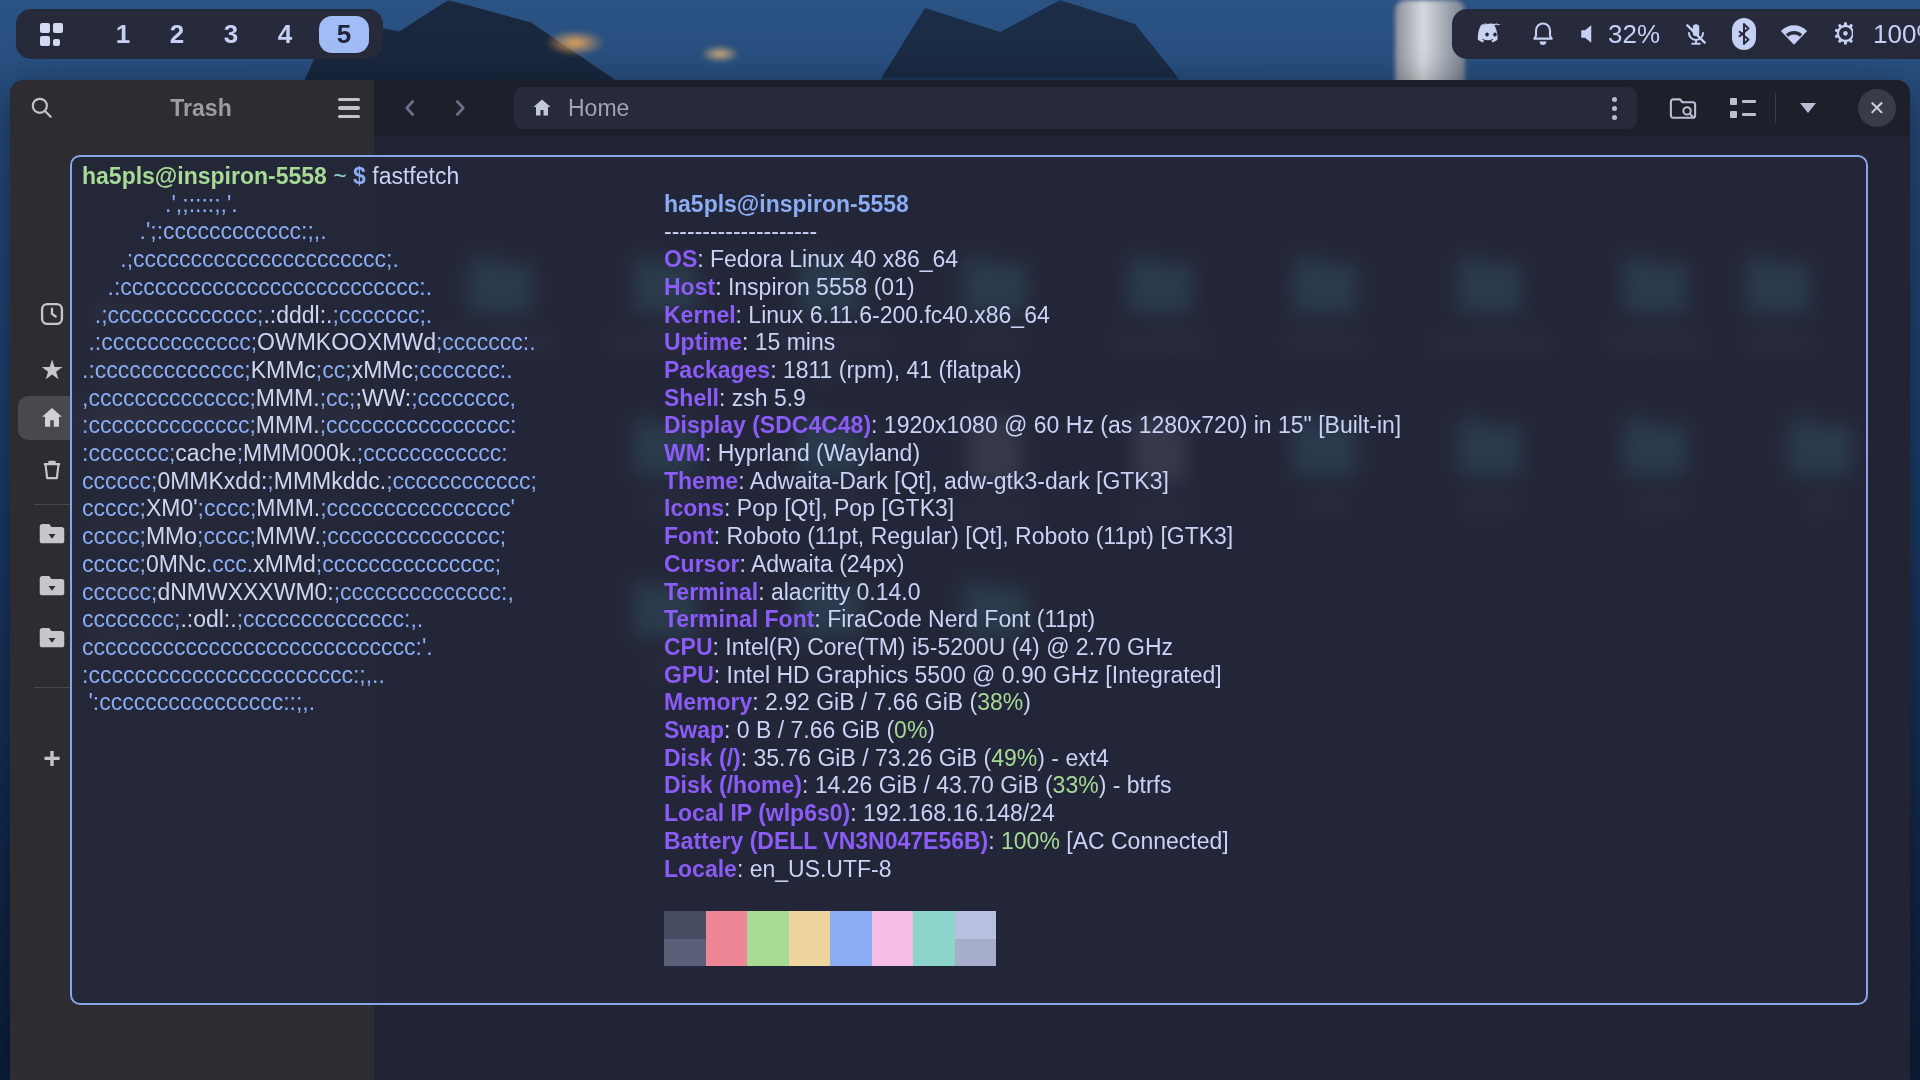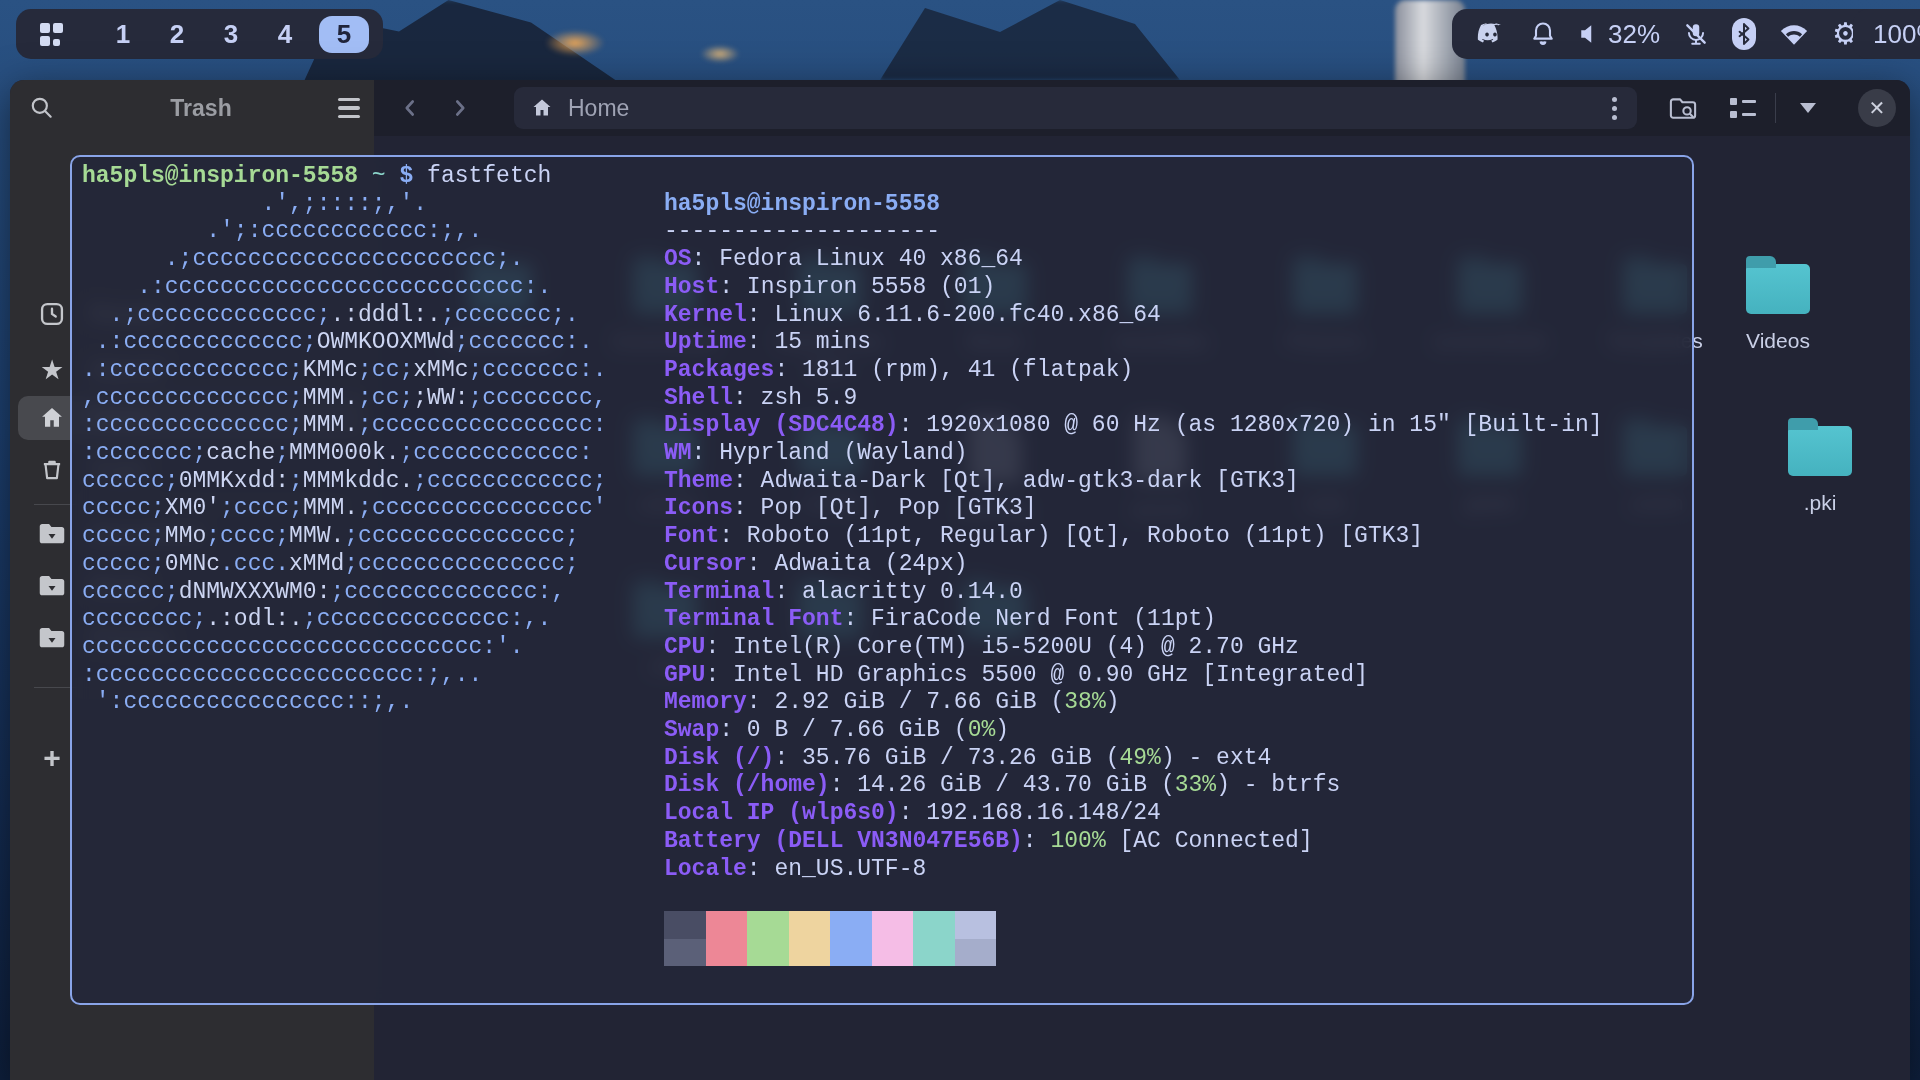--- a/index.html
+++ b/index.html
@@ -69,24 +69,24 @@
   
   .content{position:absolute;left:364px;top:56px;width:1536px;height:944px;background:#222434;}
   .fitem{position:absolute;width:150px;text-align:center;}
   .ficon-folder{width:64px;height:50px;background:linear-gradient(180deg,#55c4d0,#45b2bf);border-radius:5px;margin:14px auto 0;position:relative;}
   .ficon-folder:before{content:"";position:absolute;left:0;top:-8px;width:30px;height:12px;background:#3f9dab;border-radius:4px 6px 0 0;}
   .ficon-doc{width:52px;height:64px;background:#aeb3c0;border-radius:4px;margin:6px auto 0;position:relative;}
   .ficon-doc:before{content:"";position:absolute;right:0;top:0;border-style:solid;border-width:0 16px 16px 0;border-color:#222434 #222434 #8e939f #8e939f;}
   .flabel{margin-top:14px;color:#c9cfe6;font-size:21px;line-height:25px;}
 
   
-  .terminal{position:absolute;left:70px;top:155px;width:1624px;height:850px;box-sizing:border-box;
+  .terminal{position:absolute;left:70px;top:155px;width:1798px;height:850px;box-sizing:border-box;
     border:2px solid #89a4e8;border-radius:10px;background:rgba(36,39,58,.87);
     backdrop-filter:blur(9px) saturate(.9);-webkit-backdrop-filter:blur(9px);
-    font-family:Liberation Mono, monospace;font-size:23px;line-height:27.7px;color:#cad3f5;
+    font-family:Liberation Sans, sans-serif;font-size:23px;line-height:27.7px;color:#cad3f5;
     padding:6px 10px;overflow:hidden;}
   .terminal pre{margin:0;font:inherit;}
   .t-user{color:#a6da95;font-weight:bold;}
   .t-tilde{color:#8bd5ca;}
   .t-dollar{color:#8aadf4;font-weight:bold;}
   .t-cmd{color:#cad3f5;}
   .fetch-wrap{position:relative;}
   .art{color:#8aadf4;font-weight:bold;}
   .art .w{color:#ccd5f2;}
   .info{position:absolute;left:582px;top:0;white-space:pre;}

